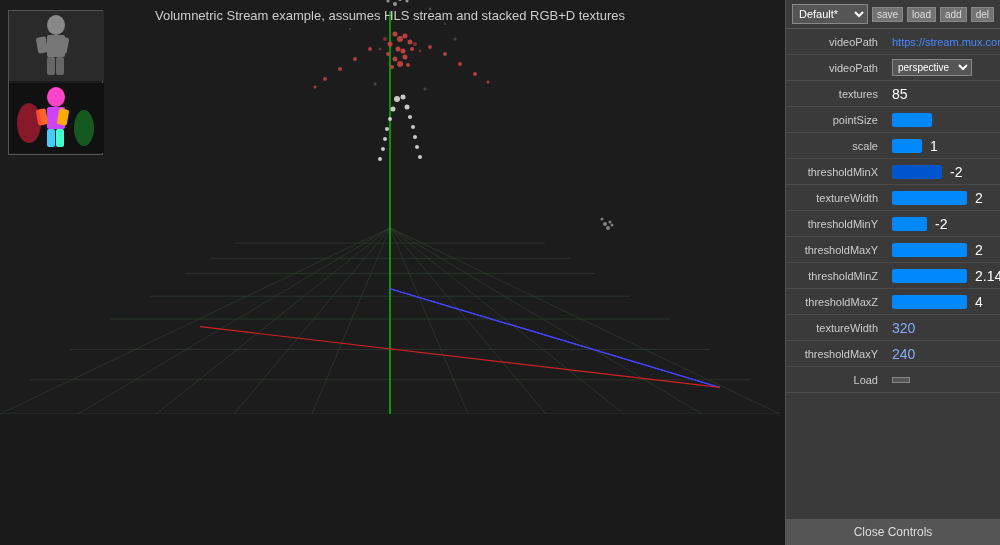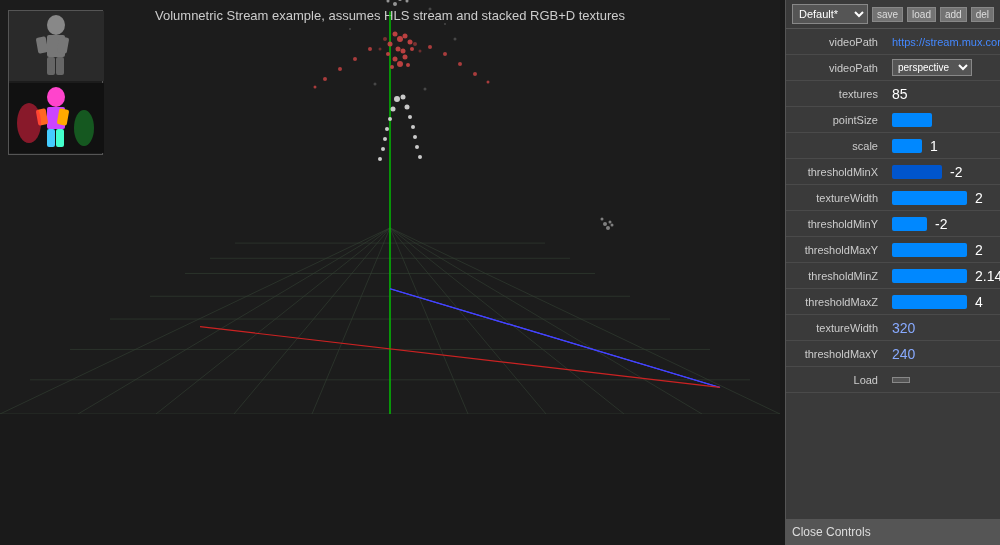--- a/index.html
+++ b/index.html
@@ -155,21 +155,21 @@
     }
     .checkbox-blue::after {
       content: '✓';
       color: #fff;
       font-size: 11px;
     }
     .close-btn {
       background: #555;
       color: #ddd;
       border: none;
-      text-align: left;
+      text-align: center;
       padding: 6px;
       cursor: pointer;
       font-size: 12px;
       margin-top: auto;
     }
   </style>
 </head>
 <body>
 
 <div id="viewport">

